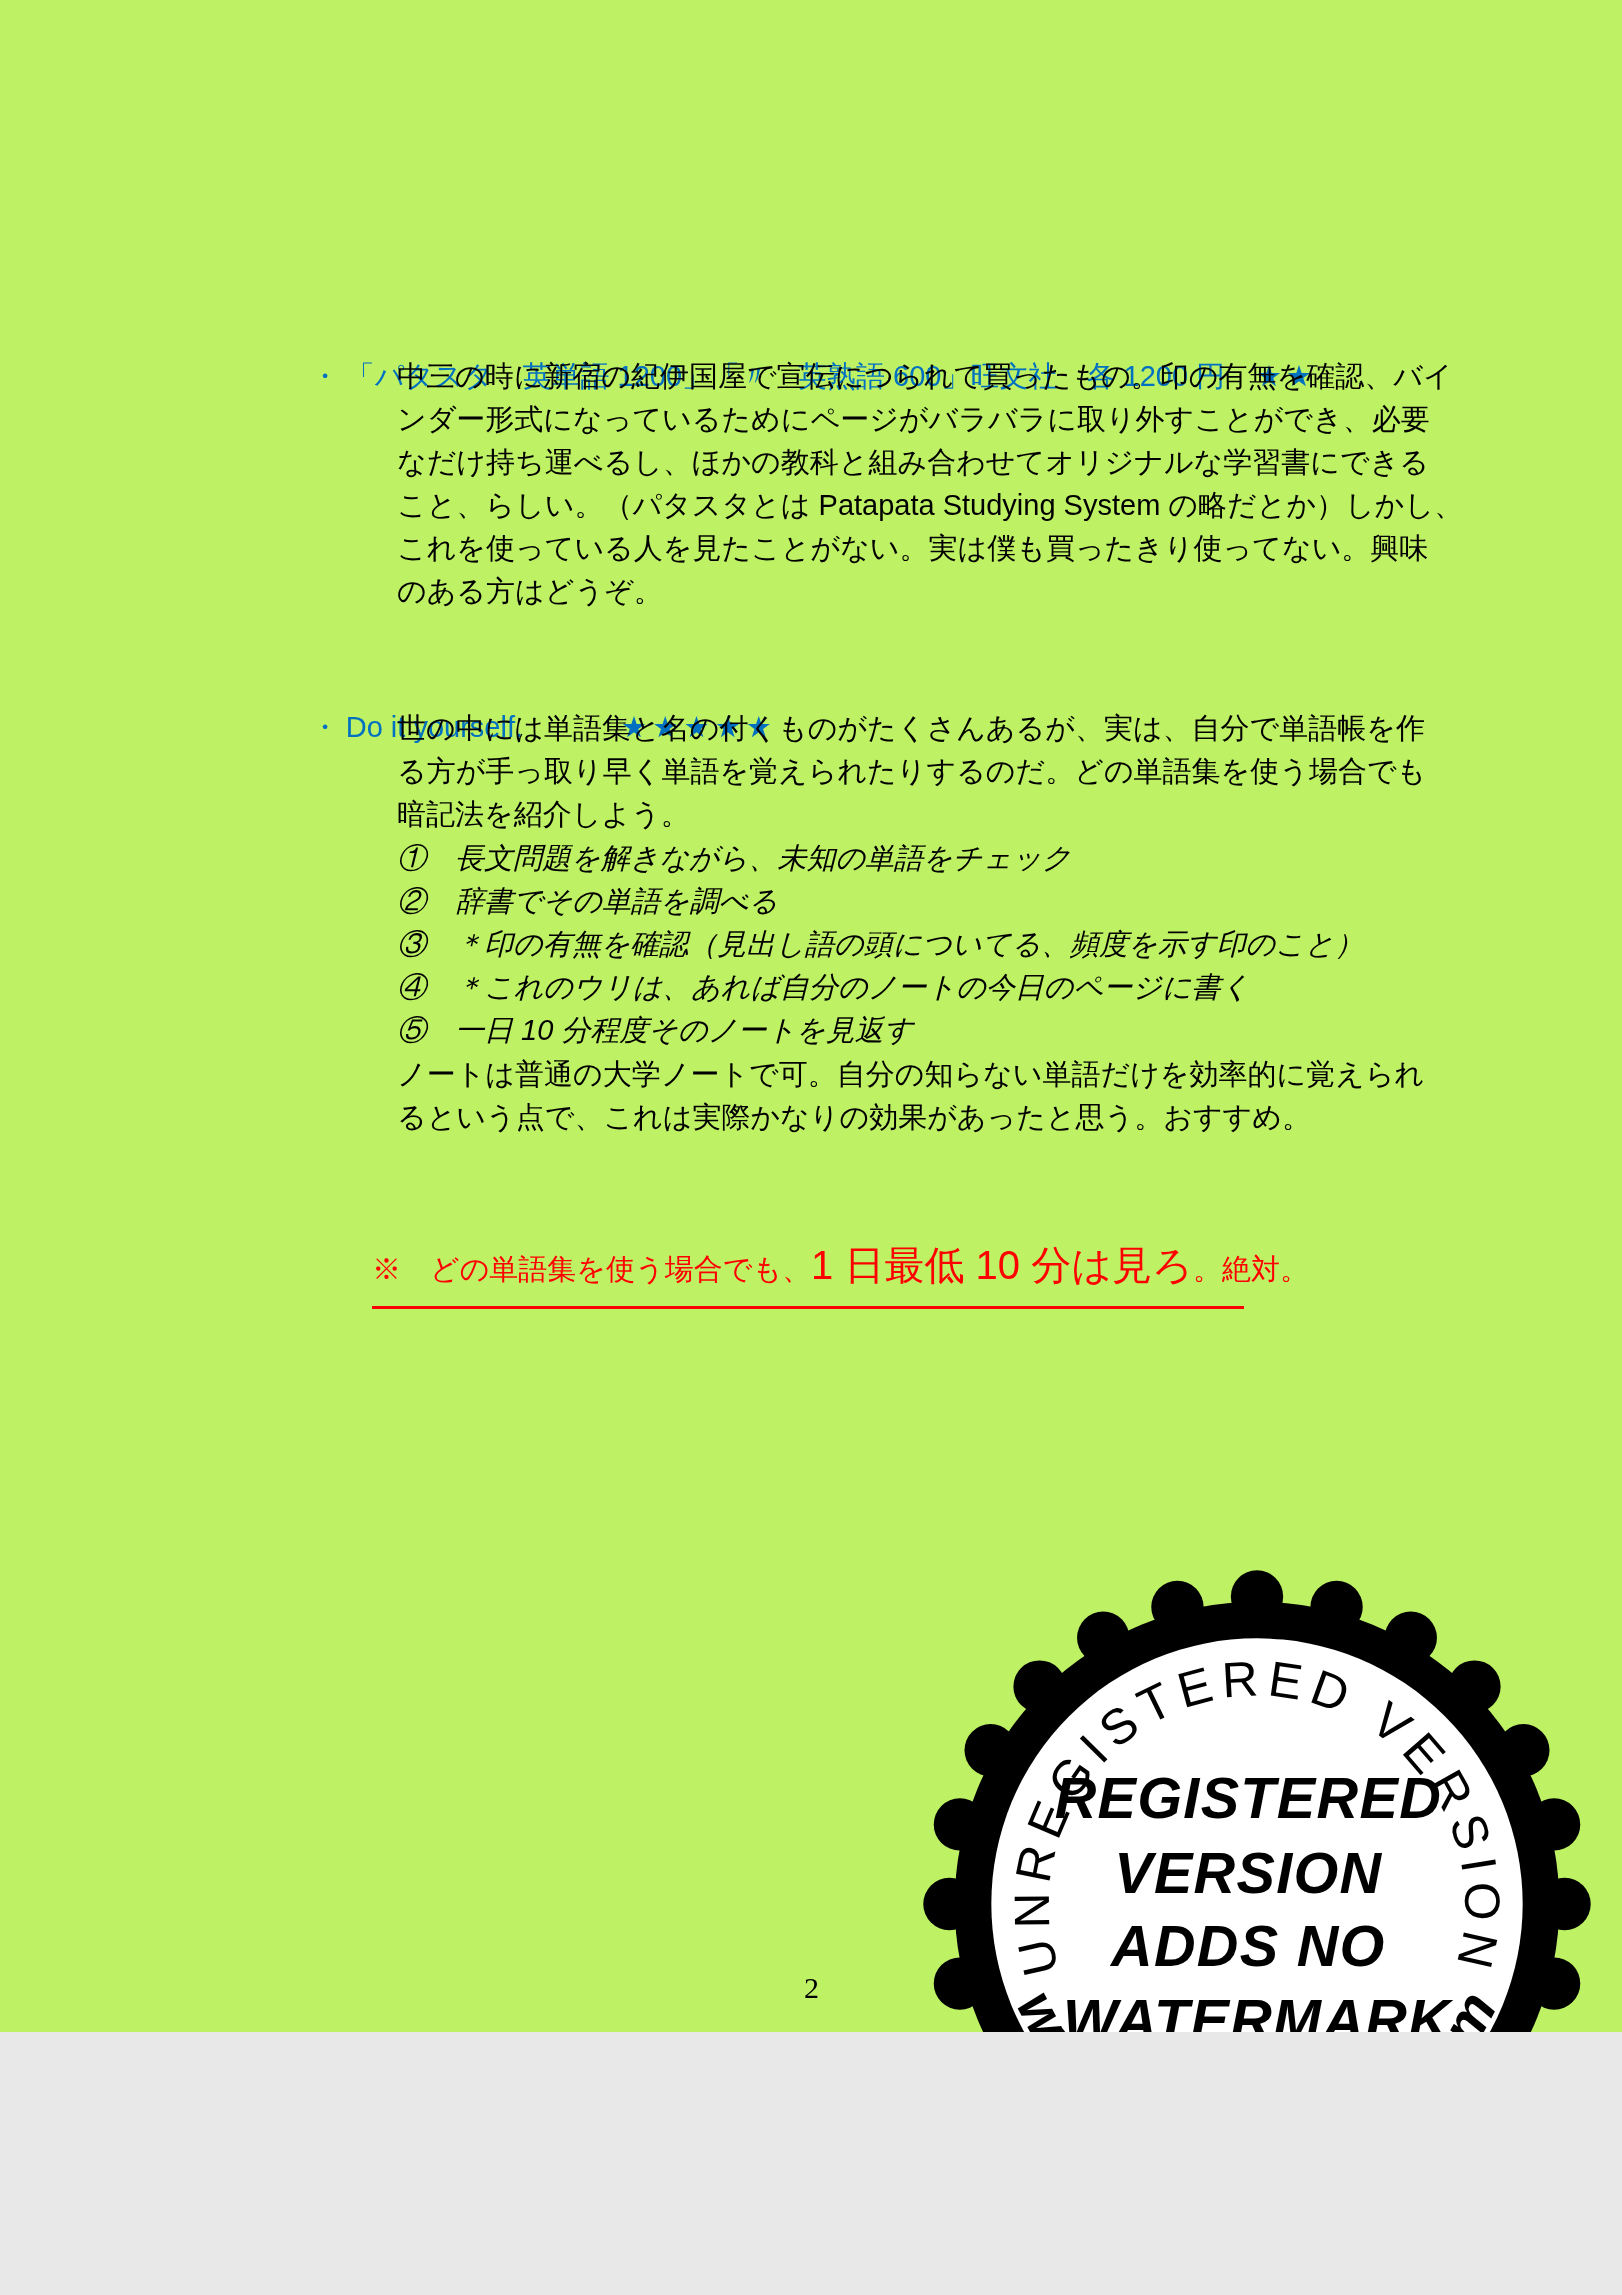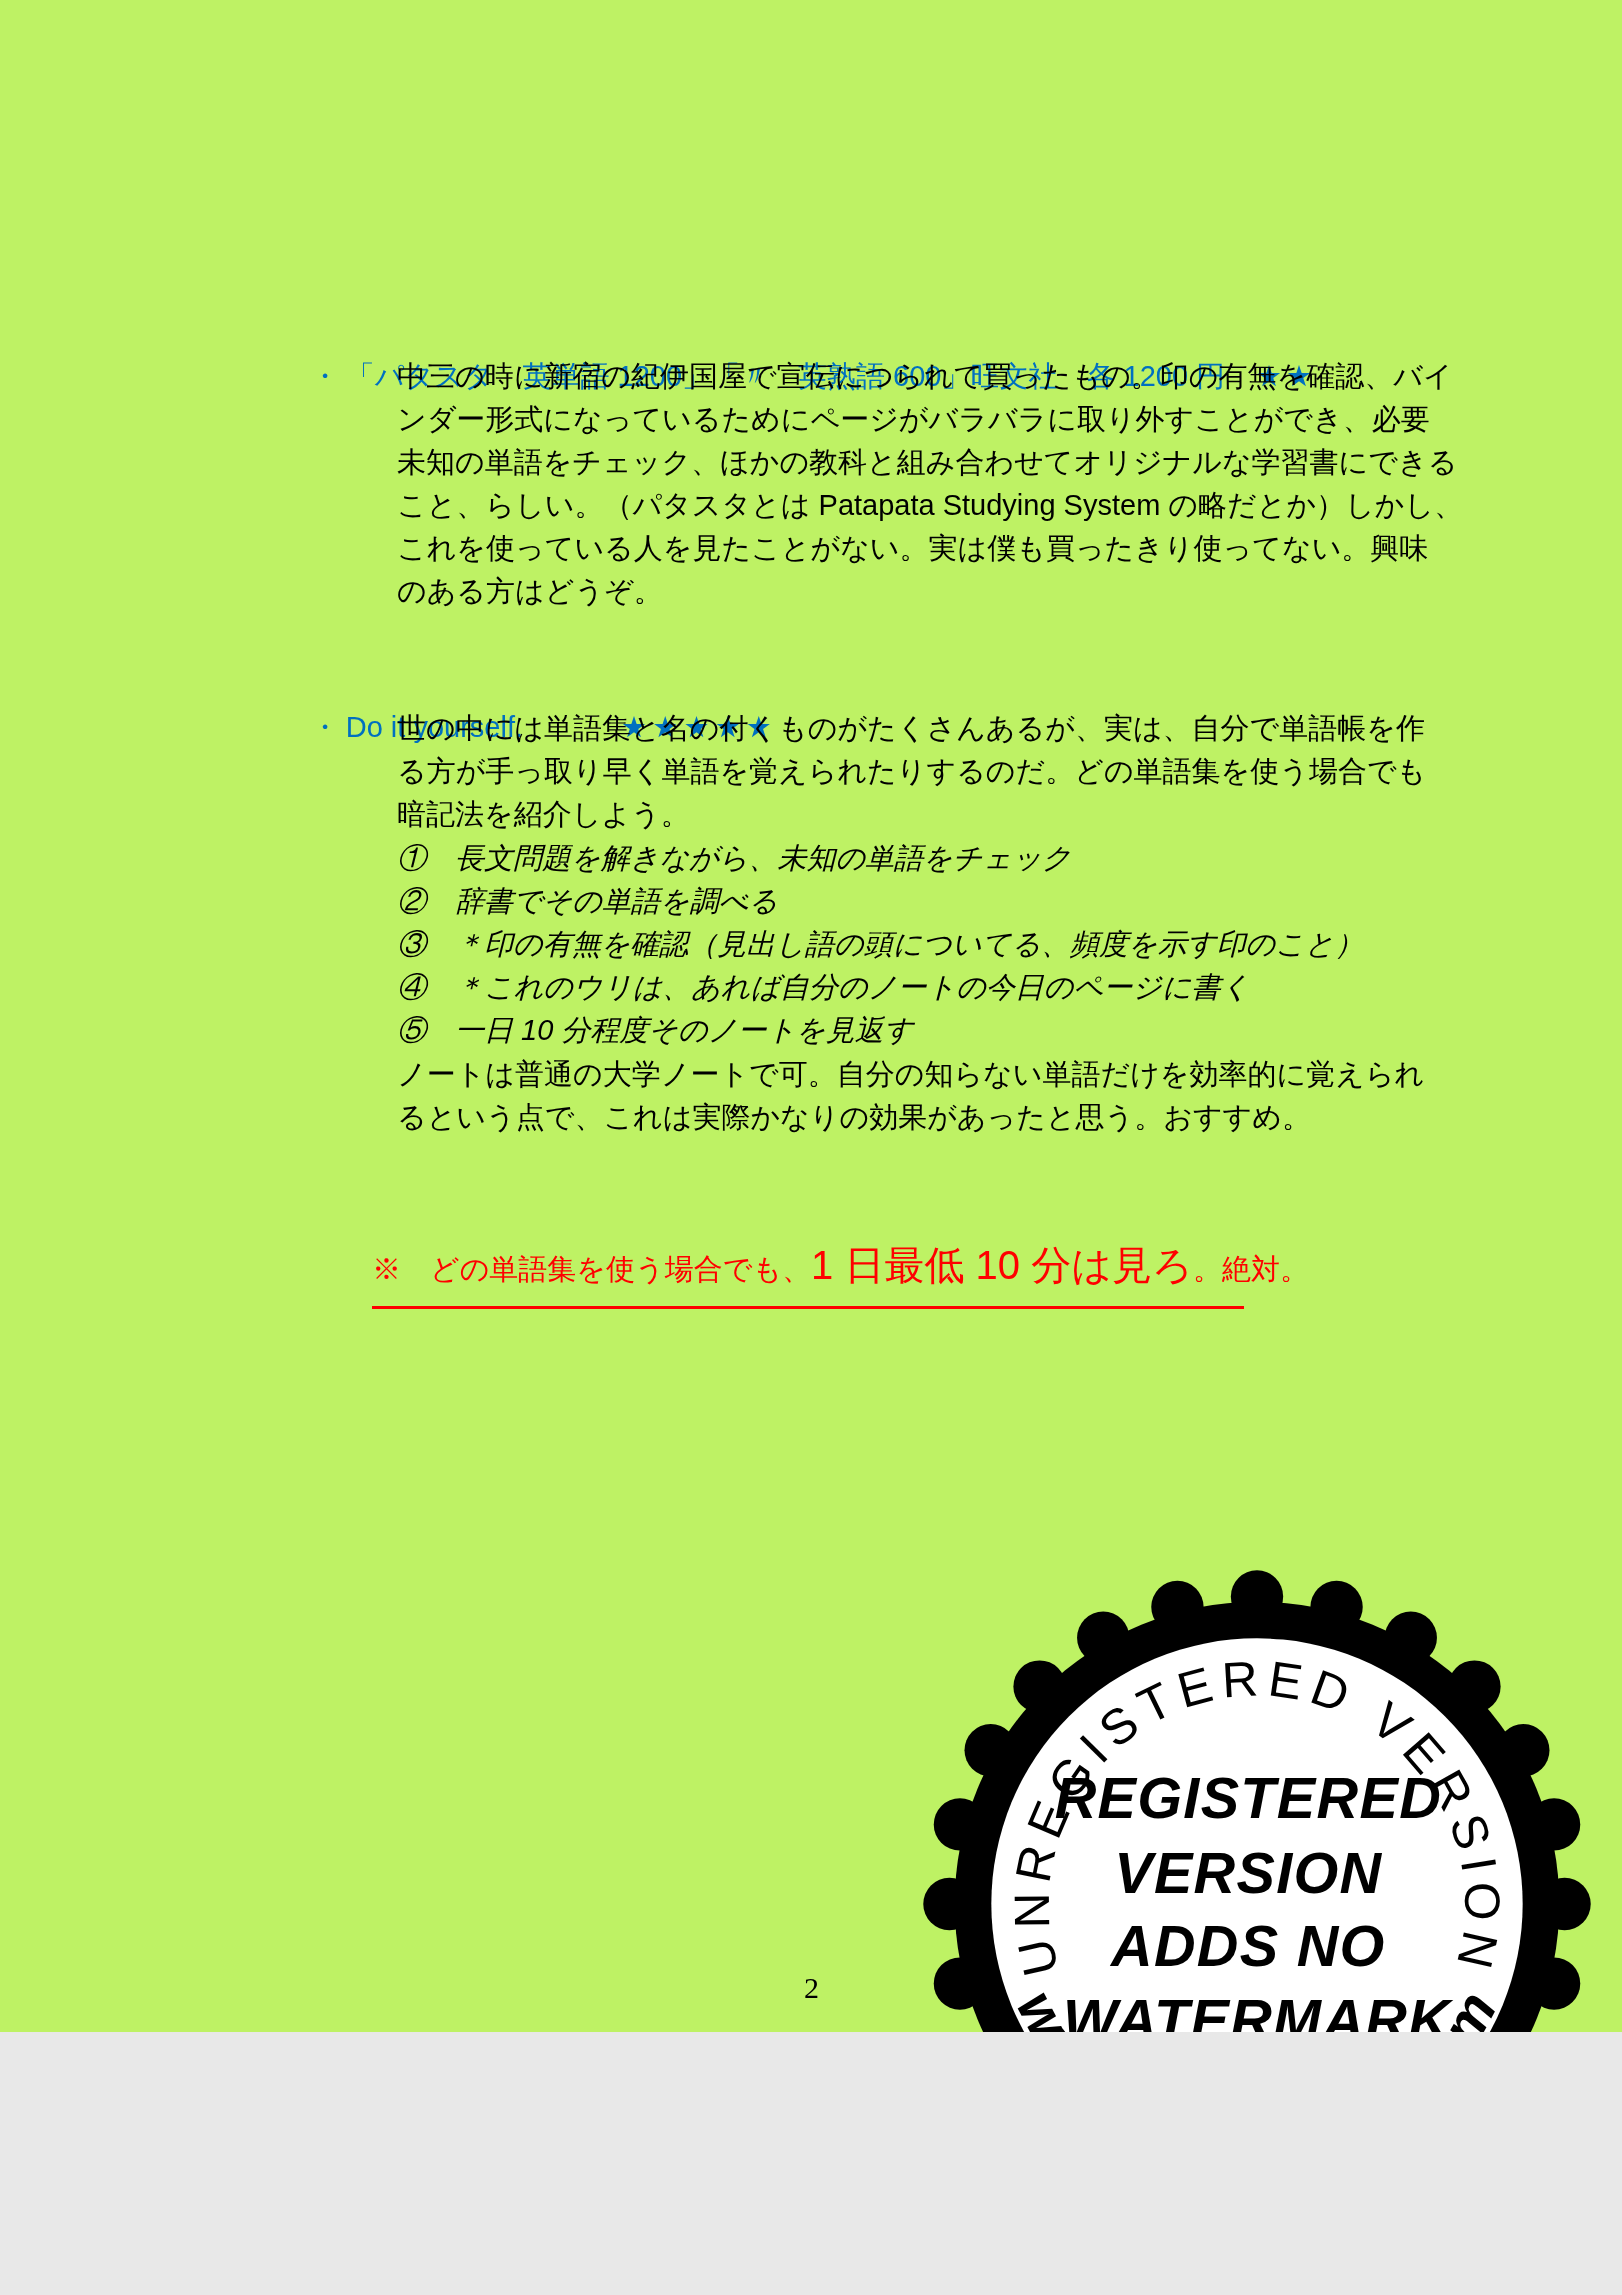--- a/index.html
+++ b/index.html
@@ -44,21 +44,21 @@
 
 <div class="page">
 
   <div class="abs heading" style="left:278px;top:312px;">
     <span class="bullet">・</span><span>「パタスタ　英単語 1200」「〃　英熟語 600」旺文社　各 1200 円</span><span class="stars1">★★</span>
   </div>
 
   <div class="abs" style="left:397px;top:355px;">
     <div class="line">中三の時に新宿の紀伊国屋で宣伝につられて買ったもの。印の有無を確認、バイ</div>
     <div class="line">ンダー形式になっているためにページがバラバラに取り外すことができ、必要</div>
-    <div class="line">未知の単語をチェック、ほかの教科と組み合わせてオリジナルな学習書にできる</div>
+    <div class="line">なだけ持ち運べるし、ほかの教科と組み合わせてオリジナルな学習書にできる</div>
     <div class="line">こと、らしい。（パタスタとは Patapata Studying System の略だとか）しかし、</div>
     <div class="line">これを使っている人を見たことがない。実は僕も買ったきり使ってない。興味</div>
     <div class="line">のある方はどうぞ。</div>
   </div>
 
   <div class="abs heading" style="left:278px;top:663px;">
     <span class="bullet">・</span><span>Do it yourself.</span><span class="stars2">★★★★★</span>
   </div>
 
   <div class="abs" style="left:397px;top:707px;">

